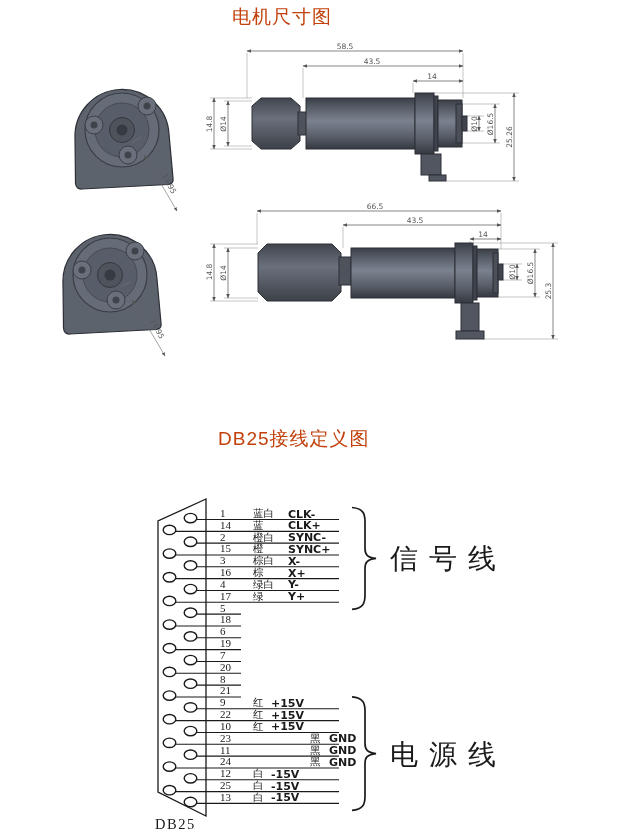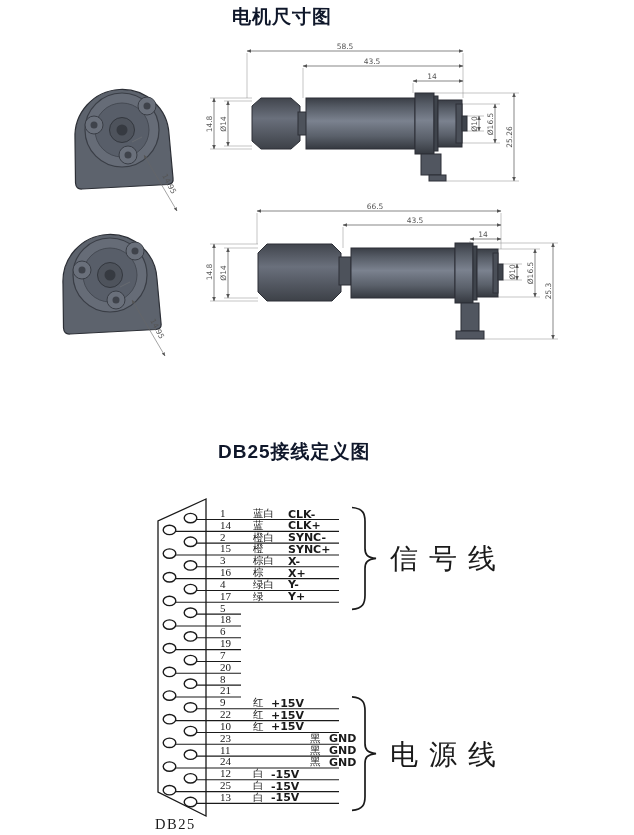--- a/index.html
+++ b/index.html
@@ -1,20 +1,20 @@
 <!DOCTYPE html>
 <html><head>
 <meta charset="utf-8">
 <style>
   html,body{margin:0;padding:0;}
   body{width:634px;height:835px;background:#ffffff;position:relative;overflow:hidden;
        font-family:"Liberation Sans",sans-serif;}
-  .title{position:absolute;font-weight:bold;font-size:19px;color:#0f172a;letter-spacing:1px;}
+  .title{position:absolute;font-weight:normal;font-size:19px;color:#c2410c;letter-spacing:1px;}
   #motor-title{left:232px;top:4px;}
-  #db25-title{left:218px;top:439px;}
+  #db25-title{left:218px;top:426px;}
   svg{position:absolute;left:0;}
   #motor-svg{top:36px;}
   #db25-svg{top:480px;}
   .dimtxt{font-size:7.5px;fill:#555;font-family:"DejaVu Sans",sans-serif;}
 </style>
 </head>
 <body>
 
 <div class="title" id="motor-title">电机尺寸图</div>
 

